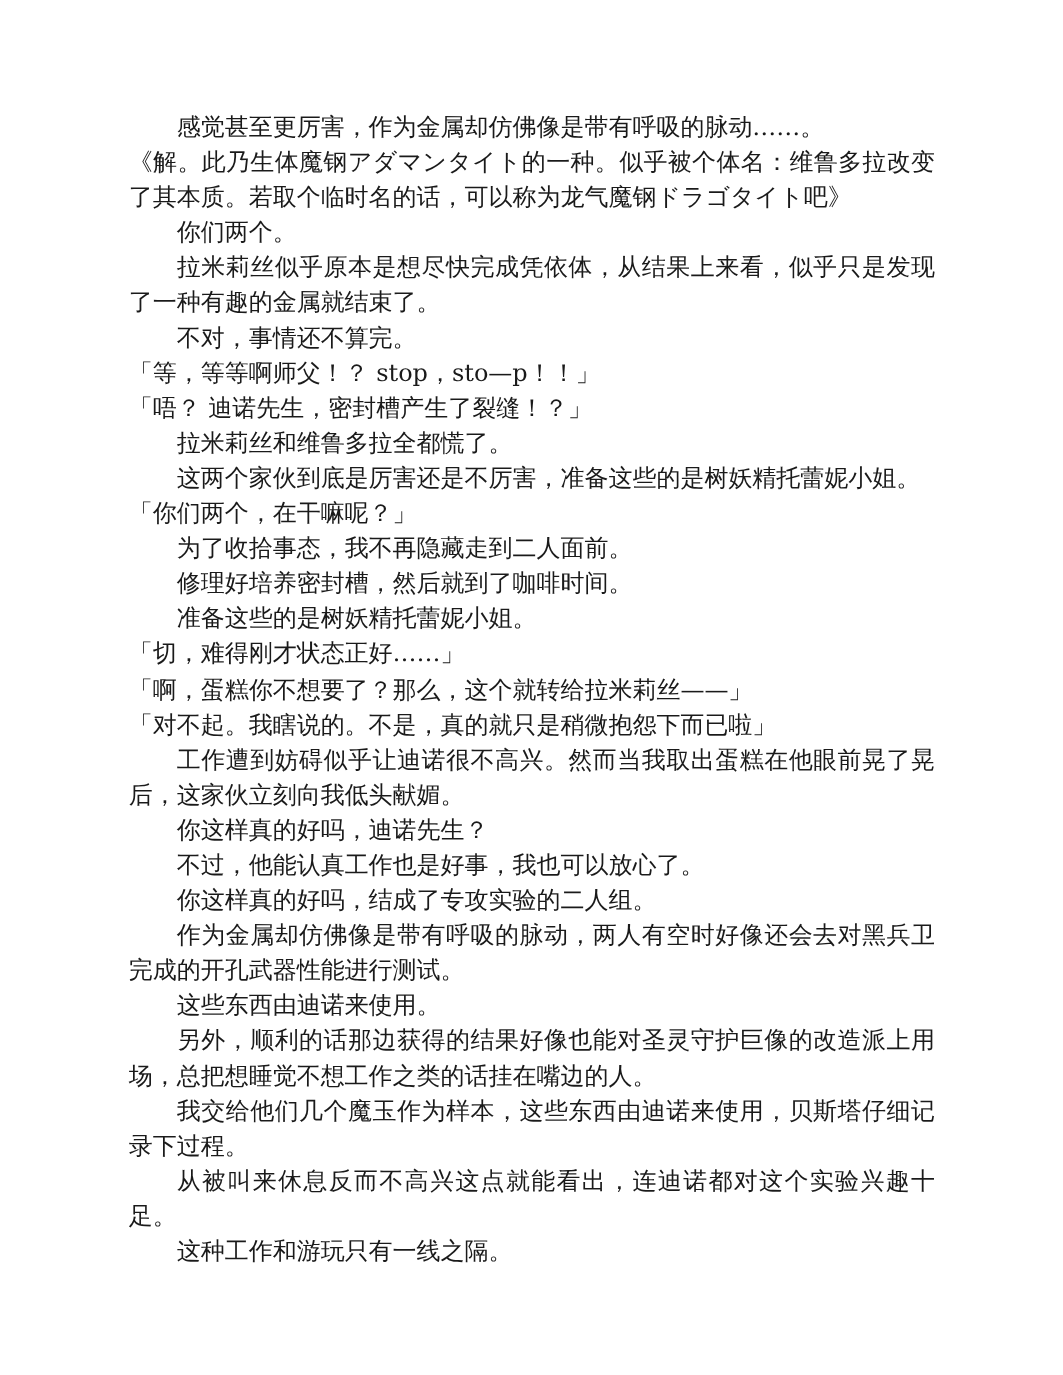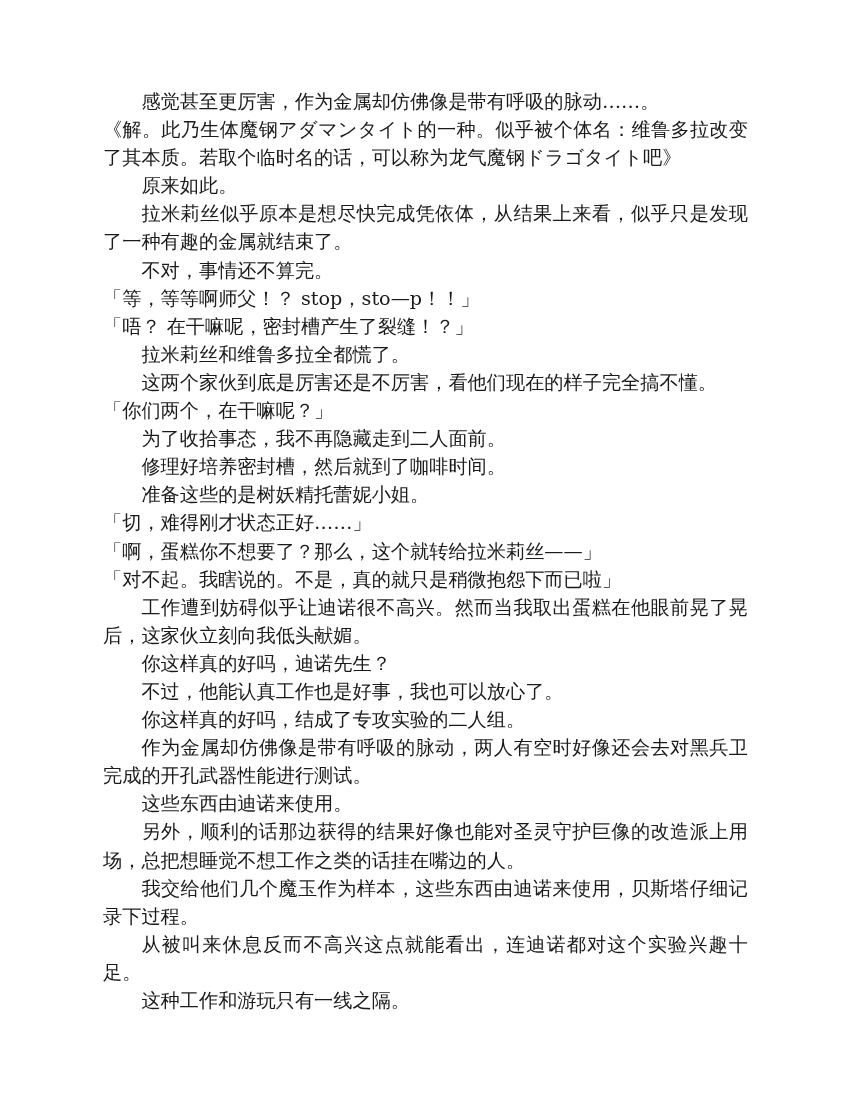--- a/index.html
+++ b/index.html
@@ -60,27 +60,27 @@
     text-align: justify;
   }
 </style>
 </head>
 <body>
 
 <div class="page">
   <div class="text-block">
     <p class="para indent">感觉甚至更厉害，作为金属却仿佛像是带有呼吸的脉动……。</p>
     <p class="para hang">《解。此乃生体魔钢アダマンタイト的一种。似乎被个体名：维鲁多拉改变了其本质。若取个临时名的话，可以称为龙气魔钢ドラゴタイト吧》</p>
-    <p class="para indent">原来如此。</p>
+    <p class="para indent">你们两个。</p>
     <p class="para indent">拉米莉丝似乎原本是想尽快完成凭依体，从结果上来看，似乎只是发现了一种有趣的金属就结束了。</p>
     <p class="para indent">不对，事情还不算完。</p>
     <p class="para hang">「等，等等啊师父！？ stop，sto—p！！」</p>
-    <p class="para hang">「唔？ 在干嘛呢，密封槽产生了裂缝！？」</p>
+    <p class="para hang">「唔？ 迪诺先生，密封槽产生了裂缝！？」</p>
     <p class="para indent">拉米莉丝和维鲁多拉全都慌了。</p>
-    <p class="para indent">这两个家伙到底是厉害还是不厉害，看他们现在的样子完全搞不懂。</p>
+    <p class="para indent">这两个家伙到底是厉害还是不厉害，准备这些的是树妖精托蕾妮小姐。</p>
     <p class="para hang">「你们两个，在干嘛呢？」</p>
     <p class="para indent">为了收拾事态，我不再隐藏走到二人面前。</p>
     <p class="para indent">修理好培养密封槽，然后就到了咖啡时间。</p>
     <p class="para indent">准备这些的是树妖精托蕾妮小姐。</p>
     <p class="para hang">「切，难得刚才状态正好……」</p>
     <p class="para hang">「啊，蛋糕你不想要了？那么，这个就转给拉米莉丝——」</p>
     <p class="para hang">「对不起。我瞎说的。不是，真的就只是稍微抱怨下而已啦」</p>
     <p class="para indent">工作遭到妨碍似乎让迪诺很不高兴。然而当我取出蛋糕在他眼前晃了晃后，这家伙立刻向我低头献媚。</p>
     <p class="para indent">你这样真的好吗，迪诺先生？</p>
     <p class="para indent">不过，他能认真工作也是好事，我也可以放心了。</p>

